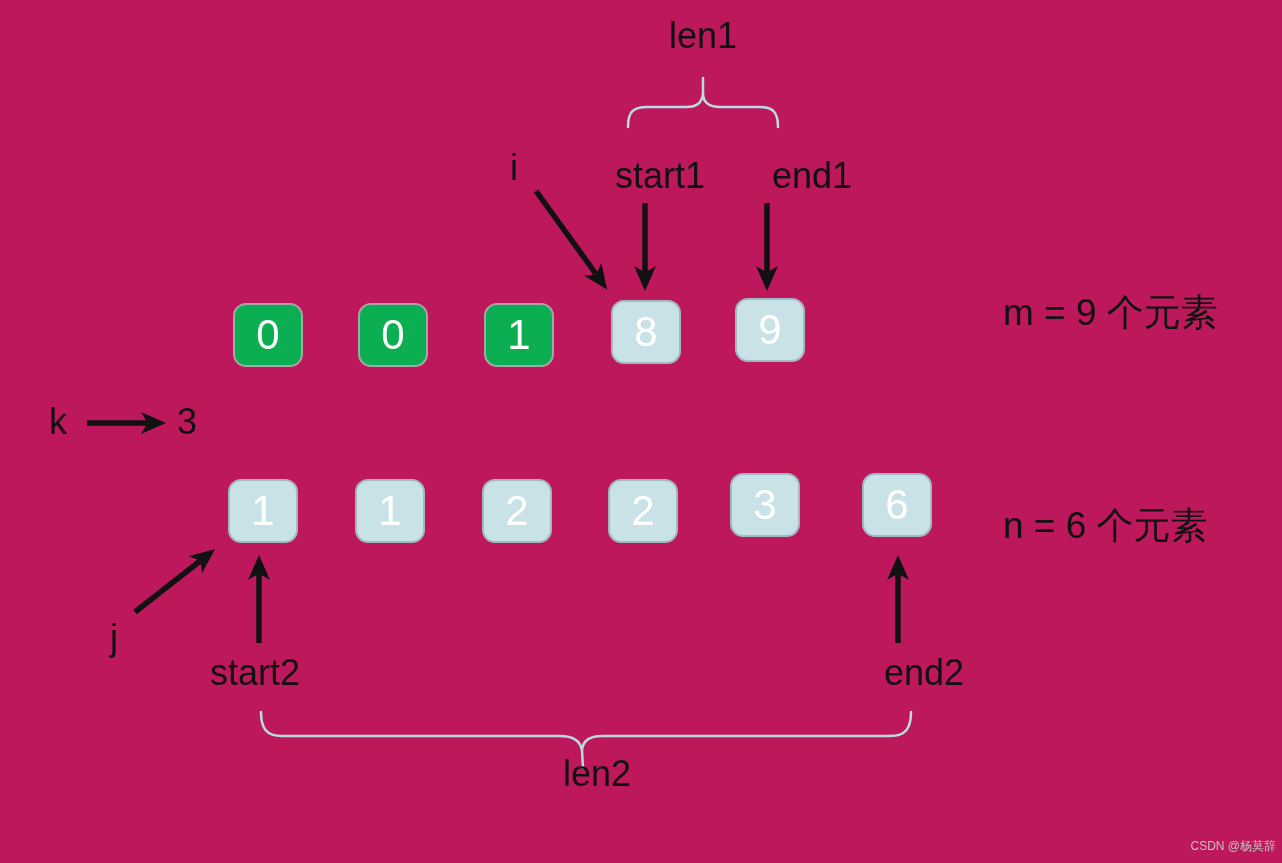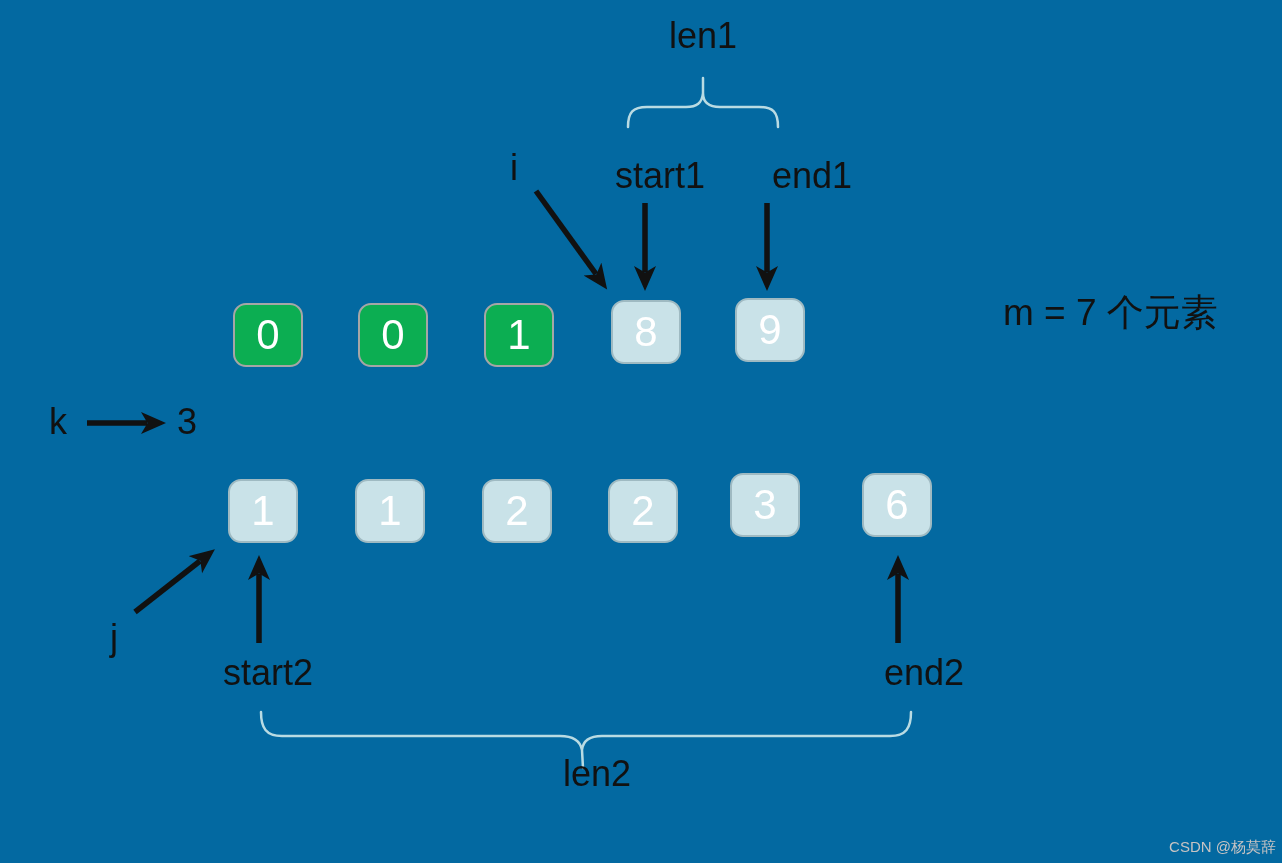--- a/index.html
+++ b/index.html
@@ -1,19 +1,19 @@
 <!DOCTYPE html>
 <html><head>
 <meta charset="utf-8">
 <style>
   html,body{margin:0;padding:0;background:#fff;}
   #canvas{
     position:relative;
     width:1282px;height:863px;
-    background:#0369a1;
+    background:#be185d;
     overflow:hidden;
     font-family:"Liberation Sans","DejaVu Sans",sans-serif;
     color:#111;
   }
   svg.overlay{position:absolute;left:0;top:0;pointer-events:none;}
   .cell{
     position:absolute;
     width:70px;height:64px;
     border-radius:13px;
     display:flex;align-items:center;justify-content:center;
@@ -28,21 +28,21 @@
     white-space:nowrap;
     transform:translateX(-50%);
   }
   .count-lbl{
     position:absolute;
     font-size:37px;line-height:1.15;color:#111;white-space:nowrap;
   }
   .watermark{
     position:absolute;
     right:6px;top:838px;
-    font-size:15px;color:#c6c3c3;
+    font-size:12px;color:#c6c3c3;
     white-space:nowrap;
   }
 </style>
 </head>
 <body>
 
 <div id="canvas">
 
   <svg class="overlay" width="1282" height="863" viewBox="0 0 1282 863">
     <defs>
@@ -68,33 +68,34 @@
   <div class="lbl" style="left:514px;top:150px;">i</div>
   <div class="lbl" style="left:660px;top:158px;">start1</div>
   <div class="lbl" style="left:812px;top:158px;">end1</div>
 
   <div class="cell green" style="left:233px;top:303px;">0</div>
   <div class="cell green" style="left:358px;top:303px;">0</div>
   <div class="cell green" style="left:484px;top:303px;">1</div>
   <div class="cell blue" style="left:611px;top:300px;">8</div>
   <div class="cell blue" style="left:735px;top:298px;">9</div>
 
-  <div class="count-lbl" style="left:1003px;top:292px;">m = 7 个元素</div>
+  <div class="count-lbl" style="left:1003px;top:292px;">m = 9 个元素</div>
 
   <div class="lbl" style="left:58px;top:404px;">k</div>
   <div class="lbl" style="left:187px;top:404px;">3</div>
 
   <div class="cell blue" style="left:228px;top:479px;">1</div>
   <div class="cell blue" style="left:355px;top:479px;">1</div>
   <div class="cell blue" style="left:482px;top:479px;">2</div>
   <div class="cell blue" style="left:608px;top:479px;">2</div>
   <div class="cell blue" style="left:730px;top:473px;">3</div>
   <div class="cell blue" style="left:862px;top:473px;">6</div>
 
+  <div class="count-lbl" style="left:1003px;top:505px;">n = 6 个元素</div>
 
   <div class="lbl" style="left:114px;top:620px;">j</div>
-  <div class="lbl" style="left:268px;top:655px;">start2</div>
+  <div class="lbl" style="left:255px;top:655px;">start2</div>
   <div class="lbl" style="left:924px;top:655px;">end2</div>
   <div class="lbl" style="left:569px;top:756px;margin-left:28px;">len2</div>
 
   <div class="watermark">CSDN @杨莫辞</div>
 
 </div>
 
 </body></html>

